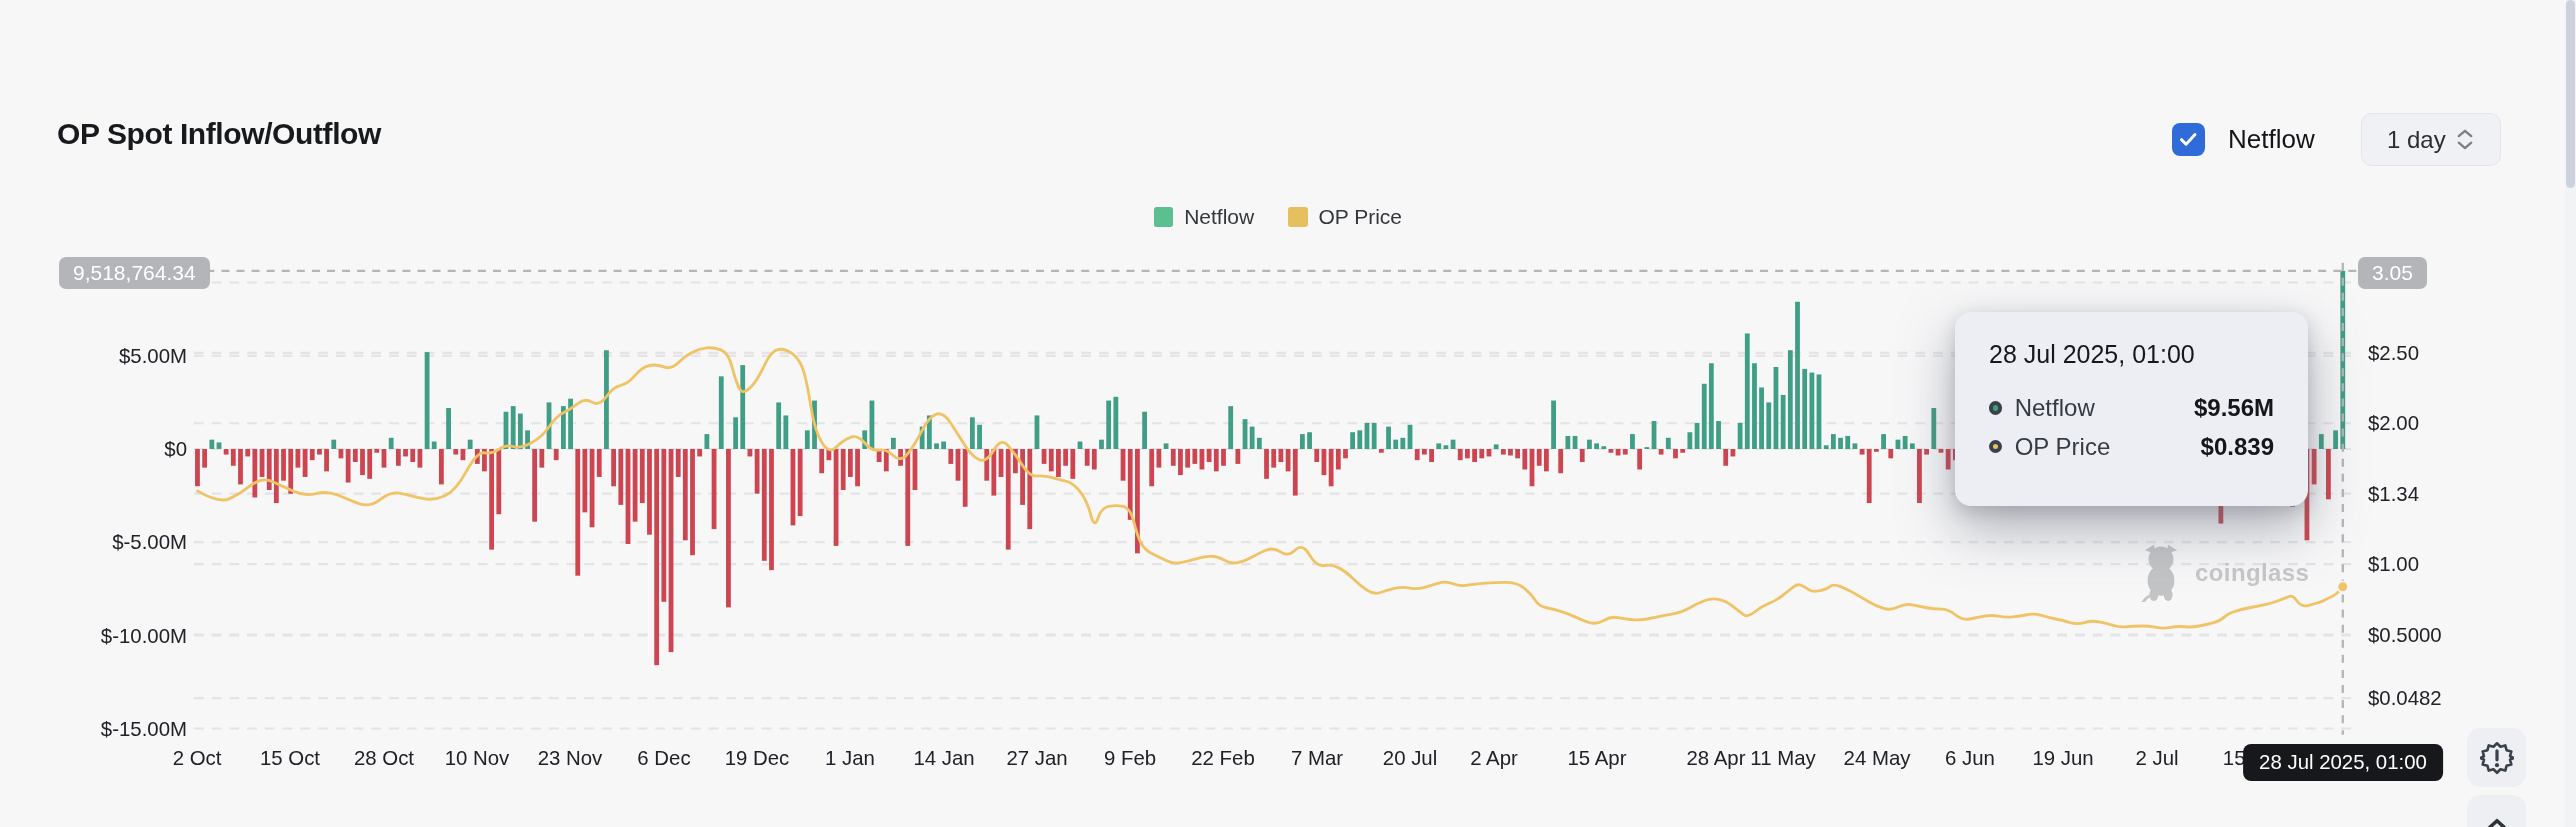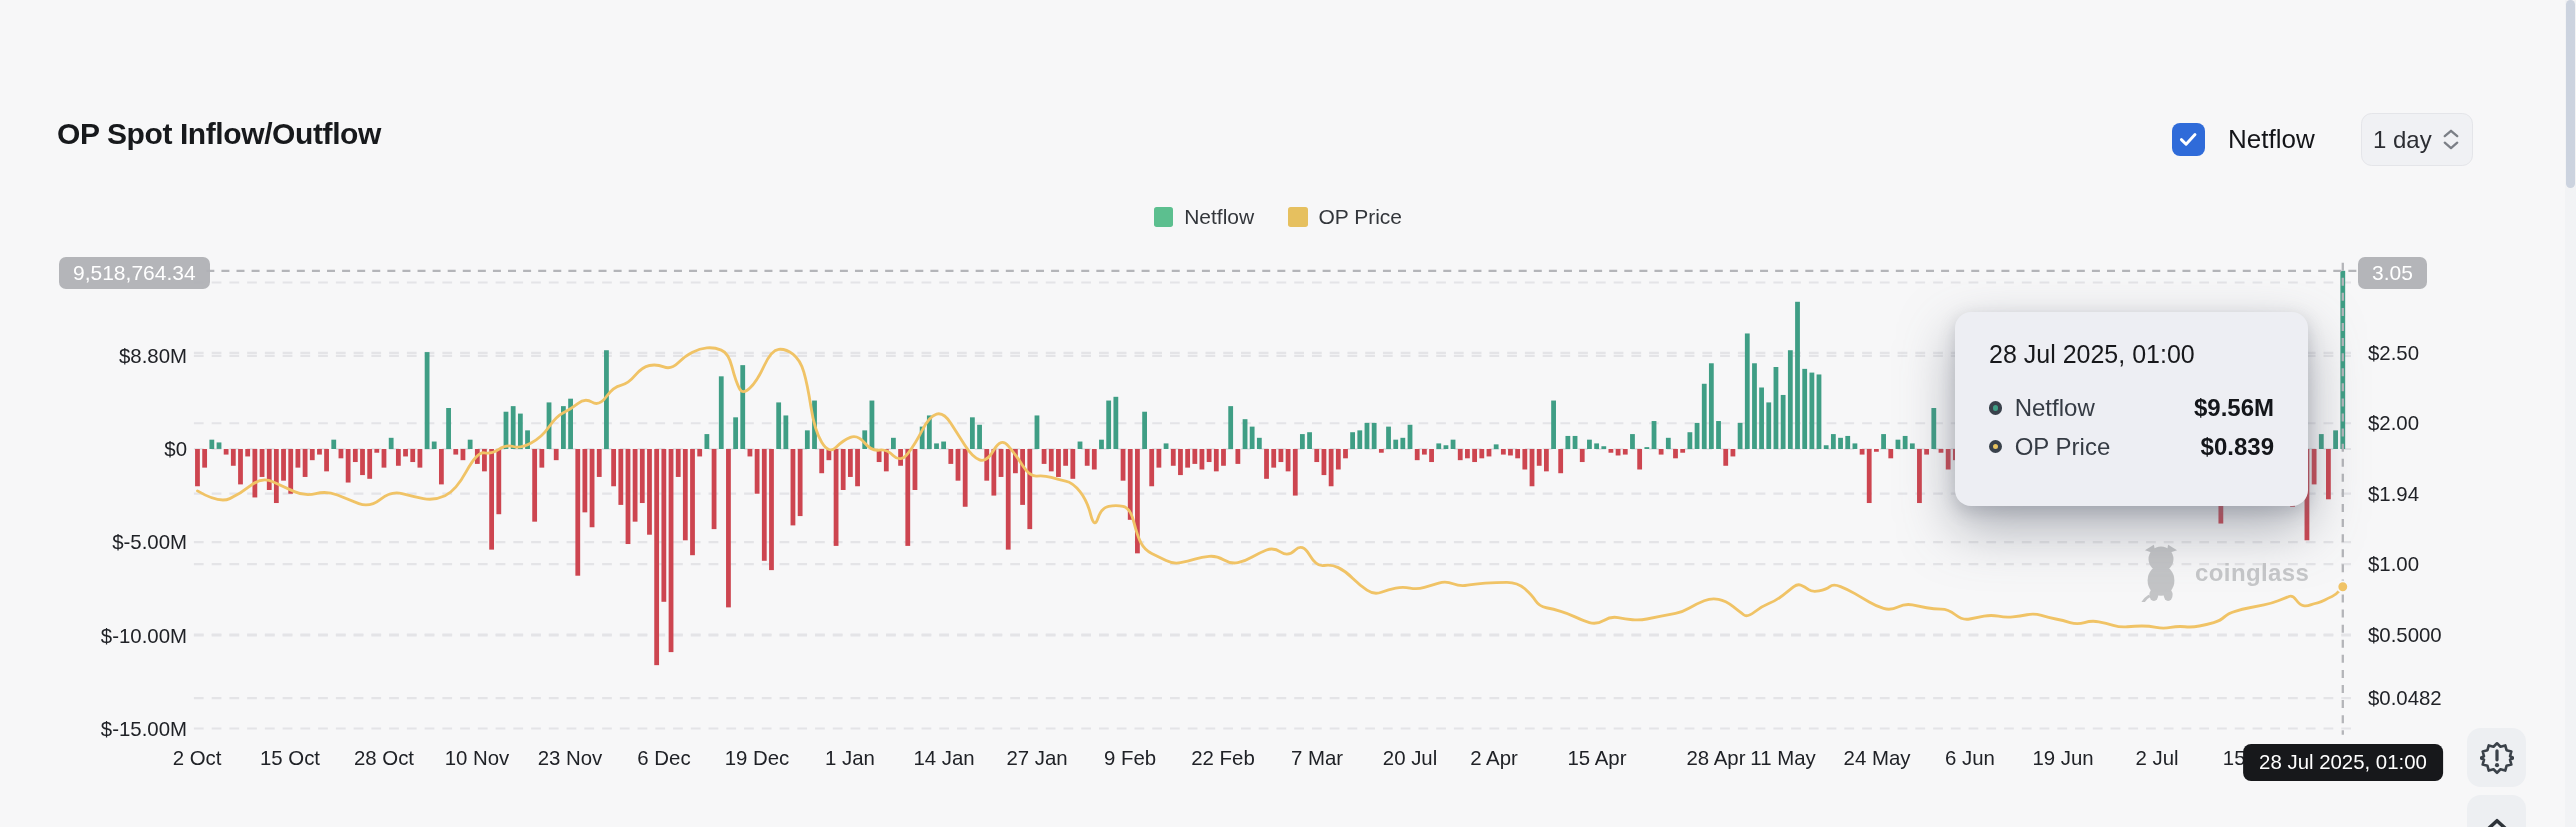--- a/index.html
+++ b/index.html
@@ -6,21 +6,21 @@
   html,body { width:2576px; height:827px; overflow:hidden; }
   body { background:#f7f7f8; font-family:"Liberation Sans", sans-serif; color:#1d1f23; position:relative; }
 
   .page-title { position:absolute; left:57px; top:117px; font-size:30px; font-weight:bold; color:#17191c; letter-spacing:-0.4px; }
 
   
   .controls { position:absolute; left:2172px; top:113px; height:53px; display:flex; align-items:center; }
   .checkbox { width:33px; height:33px; background:#2f6bd9; border-radius:8px; display:flex; align-items:center; justify-content:center; cursor:pointer; }
   .checkbox svg { width:20.4px; height:20.4px; }
   .checkbox-label { margin-left:23px; font-size:26px; color:#141519; }
-  .interval-select { margin-left:46px; width:112px; height:53px; background:#f0f1f4; border:1.8px solid #e4e5e9; border-radius:10.7px; display:flex; align-items:center; justify-content:center; gap:10.7px; cursor:pointer; }
+  .interval-select { margin-left:46px; width:140px; height:53px; background:#f0f1f4; border:1.8px solid #e4e5e9; border-radius:10.7px; display:flex; align-items:center; justify-content:center; gap:10.7px; cursor:pointer; }
   .interval-select .val { font-size:24px; color:#2c2e33; }
   .select-chevrons { display:flex; flex-direction:column; gap:1.8px; }
 
   
   .legend { position:absolute; left:0; top:205px; width:2556px; display:flex; justify-content:center; gap:34px; }
   .legend-item { display:flex; align-items:center; gap:10.7px; cursor:pointer; }
   .legend-swatch { width:19.5px; height:19.5px; border-radius:2.7px; }
   .legend-label { font-size:21px; color:#33363b; }
 
   
@@ -409,28 +409,28 @@
     <span class="legend-swatch" id="legend-swatch-0" style="background: rgb(92, 191, 143);"></span>
     <span class="legend-label">Netflow</span>
   </div>
   <div class="legend-item">
     <span class="legend-swatch" id="legend-swatch-1" style="background: rgb(230, 192, 95);"></span>
     <span class="legend-label">OP Price</span>
   </div>
 </div>
 
 <div id="axis-labels">
-    <div class="tick-label y-left" style="top: 356px;">$8.80M</div>
+    <div class="tick-label y-left" style="top: 356px;">$5.00M</div>
     <div class="tick-label y-left" style="top: 449px;">$0</div>
     <div class="tick-label y-left" style="top: 542px;">$-5.00M</div>
     <div class="tick-label y-left" style="top: 636px;">$-10.00M</div>
     <div class="tick-label y-left" style="top: 729px;">$-15.00M</div>
     <div class="tick-label y-right" style="top: 353px;">$2.50</div>
     <div class="tick-label y-right" style="top: 423px;">$2.00</div>
-    <div class="tick-label y-right" style="top: 494px;">$1.94</div>
+    <div class="tick-label y-right" style="top: 494px;">$1.34</div>
     <div class="tick-label y-right" style="top: 564px;">$1.00</div>
     <div class="tick-label y-right" style="top: 635px;">$0.5000</div>
     <div class="tick-label y-right" style="top: 698px;">$0.0482</div>
     <div class="tick-label x-tick" style="left: 197px;">2 Oct</div>
     <div class="tick-label x-tick" style="left: 290px;">15 Oct</div>
     <div class="tick-label x-tick" style="left: 384px;">28 Oct</div>
     <div class="tick-label x-tick" style="left: 477px;">10 Nov</div>
     <div class="tick-label x-tick" style="left: 570px;">23 Nov</div>
     <div class="tick-label x-tick" style="left: 664px;">6 Dec</div>
     <div class="tick-label x-tick" style="left: 757px;">19 Dec</div>

